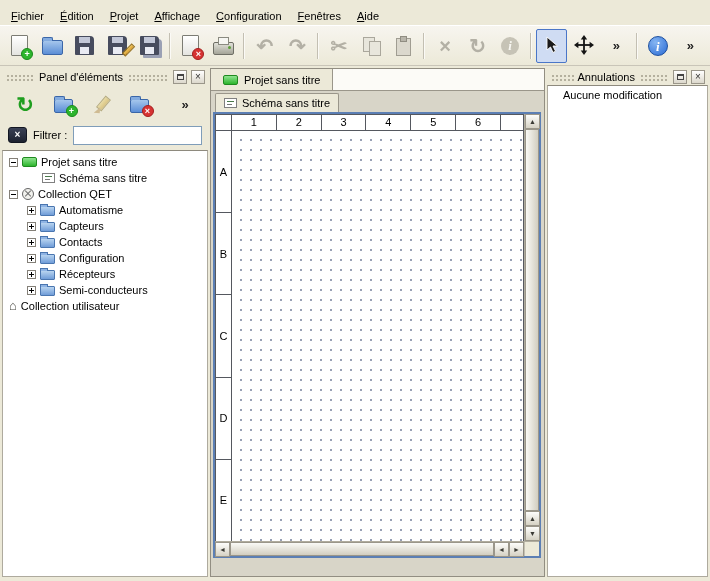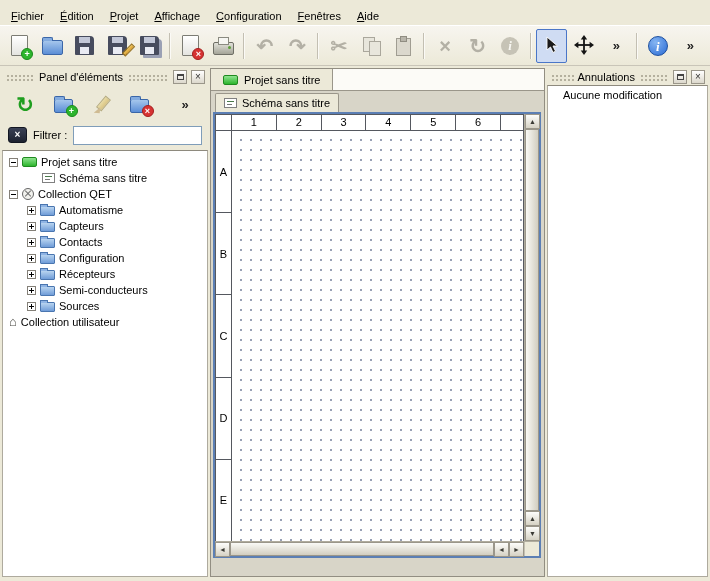--- a/index.html
+++ b/index.html
@@ -315,25 +315,20 @@
         <div class="trow lvl1">
           <span class="expander plus"></span>
           <span class="ti-folder"></span>
           <span>Récepteurs</span>
         </div>
         <div class="trow lvl1">
           <span class="expander plus"></span>
           <span class="ti-folder"></span>
           <span>Semi-conducteurs</span>
         </div>
-        <div class="trow lvl1">
-          <span class="expander plus"></span>
-          <span class="ti-folder"></span>
-          <span>Sources</span>
-        </div>
         <div class="trow">
           <span class="ti-home">⌂</span>
           <span>Collection utilisateur</span>
         </div>
       </div>
     </div>
 
     <div class="center">
       <div class="mdi-tabbar">
         <div class="mdi-tab">

